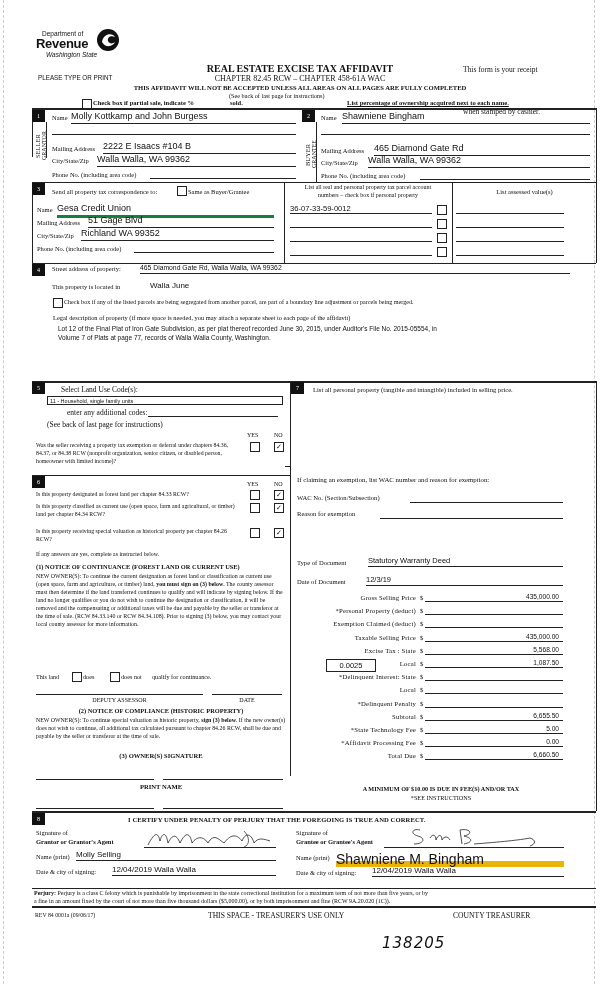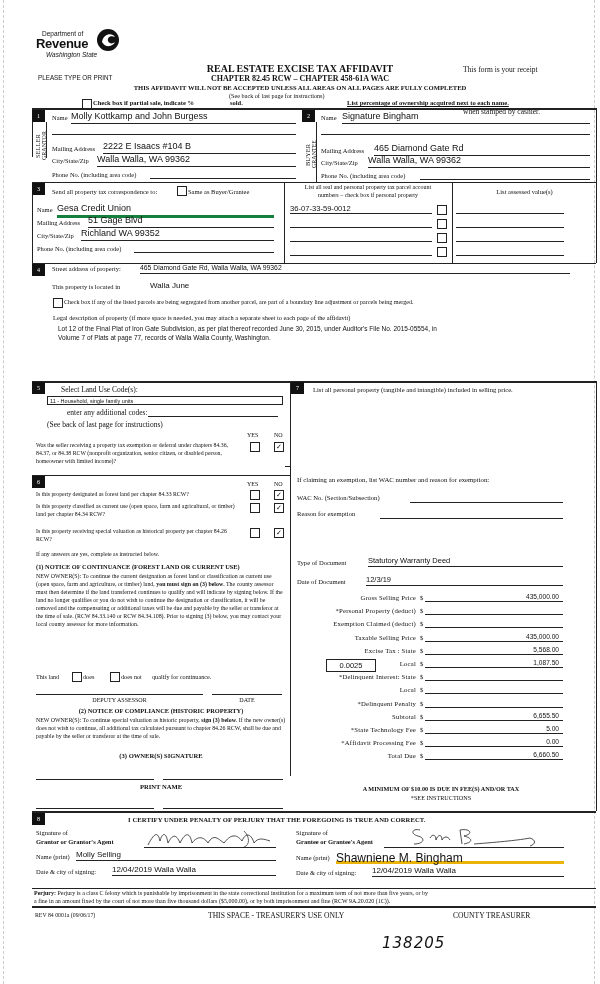--- a/index.html
+++ b/index.html
@@ -41,21 +41,21 @@
     <div class="abs sans b" style="left:0px;top:6px;font-size:13px;letter-spacing:-0.3px;">Revenue</div>
     <div class="abs sans" style="left:10px;top:21px;font-size:6.5px;font-style:italic;">Washington State</div>
     <svg class="abs" style="left:60px;top:-2px;" width="24" height="24" viewBox="0 0 24 24">
       <circle cx="12" cy="12" r="11" fill="#111"></circle>
       <path d="M6 14 C 7 6, 16 4, 19 9 C 15 7, 11 9, 12 13 C 13 16, 17 16, 19 14 C 17 19, 9 20, 6 14 Z" fill="#fff"></path>
     </svg>
   </div>
 
   <div class="abs sans" style="left:38px;top:74px;font-size:6.3px;">PLEASE TYPE OR PRINT</div>
   <div class="abs b center" style="left:180px;top:63px;width:240px;font-size:10px;">REAL ESTATE EXCISE TAX AFFIDAVIT</div>
-  <div class="abs center" style="left:180px;top:74px;width:240px;font-size:8px;font-weight:bold;">CHAPTER 82.45 RCW – CHAPTER 458-61A WAC</div>
+  <div class="abs center" style="left:180px;top:74px;width:240px;font-size:8px;">CHAPTER 82.45 RCW – CHAPTER 458-61A WAC</div>
   <div class="abs b center" style="left:80px;top:84px;width:440px;font-size:6.6px;">THIS AFFIDAVIT WILL NOT BE ACCEPTED UNLESS ALL AREAS ON ALL PAGES ARE FULLY COMPLETED</div>
   <div class="abs" style="left:229px;top:92px;font-size:6.2px;">(See back of last page for instructions)</div>
   <div class="abs" style="left:463px;top:65px;font-size:7.5px;">This form is your receipt</div>
   <div class="abs" style="left:463px;top:75px;font-size:7.5px;margin-top:32px;">when stamped by cashier.</div>
 
   <div class="cb" style="left:82px;top:99px;"></div>
   <div class="abs b" style="left:93px;top:99px;font-size:6.5px;">Check box if partial sale, indicate %</div>
   <div class="abs" style="left:209px;top:106px;width:20px;"></div>
   <div class="abs b" style="left:230px;top:99px;font-size:6.5px;">sold.</div>
   <div class="abs b ul" style="left:347px;top:99px;font-size:6.6px;">List percentage of ownership acquired next to each name.</div>
@@ -78,21 +78,21 @@
   <div class="abs fill" style="left:97px;top:154px;width:199px;font-size:9px;border-bottom:1px solid #222;height:12px;">Walla Walla, WA 99362</div>
   <div class="abs t65" style="left:52px;top:171px;">Phone No. (including area code)</div>
   <div class="abs line" style="left:150px;top:178px;width:146px;"></div>
 
   <div class="numbox" style="left:302px;top:110px;">2</div>
   <div class="abs" style="left:302px;top:122px;width:14px;height:60px;border-right:1px solid #222;"></div>
   <div class="vert t65" style="left:304px;top:166px;">BUYER</div>
   <div class="vert t6" style="left:311px;top:168px;">GRANTEE</div>
 
   <div class="abs t65" style="left:321px;top:114px;">Name</div>
-  <div class="abs fill" style="left:342px;top:111px;width:248px;font-size:9px;border-bottom:1px solid #222;height:12px;">Signature Bingham</div>
+  <div class="abs fill" style="left:342px;top:111px;width:248px;font-size:9px;border-bottom:1px solid #222;height:12px;">Shawniene Bingham</div>
   <div class="abs line" style="left:321px;top:134px;width:269px;"></div>
   <div class="abs t65" style="left:321px;top:147px;">Mailing Address</div>
   <div class="abs fill" style="left:374px;top:143px;width:216px;font-size:9px;border-bottom:1px solid #222;height:12px;">465 Diamond Gate Rd</div>
   <div class="abs t65" style="left:321px;top:159px;">City/State/Zip</div>
   <div class="abs fill" style="left:368px;top:155px;width:222px;font-size:9px;border-bottom:1px solid #222;height:12px;">Walla Walla, WA 99362</div>
   <div class="abs t65" style="left:321px;top:172px;">Phone No. (including area code)</div>
   <div class="abs line" style="left:420px;top:179px;width:170px;"></div>
 
   <div class="hr" style="left:32px;top:182px;width:564px;"></div>
   <div class="vr" style="left:32px;top:182px;height:81px;"></div>
@@ -284,21 +284,21 @@
   <div class="abs t65" style="left:296px;top:829px;">Signature of</div>
   <div class="abs t65 b" style="left:296px;top:838px;">Grantee or Grantee's Agent</div>
   <div class="abs line" style="left:384px;top:847px;width:180px;"></div>
   <svg class="abs" style="left:390px;top:826px;" width="150" height="22" viewBox="0 0 150 22">
     <path d="M30 4 C 22 2, 20 8, 28 10 C 36 12, 34 18, 24 18" stroke="#222" stroke-width="0.8" fill="none"></path>
     <path d="M40 12 C 42 8, 46 8, 46 14 C 48 8, 52 8, 52 14 C 54 10, 58 10, 60 14" stroke="#222" stroke-width="0.8" fill="none"></path>
     <path d="M70 4 L 72 18 M70 4 C 80 2, 84 8, 74 10 C 82 12, 84 16, 74 18" stroke="#222" stroke-width="0.8" fill="none"></path>
     <path d="M84 18 C 110 16, 130 14, 140 12 C 146 14, 146 18, 140 20" stroke="#222" stroke-width="0.8" fill="none"></path>
   </svg>
   <div class="abs t65" style="left:296px;top:854px;">Name (print)</div>
-  <div class="abs fill" style="left:336px;top:851px;width:228px;height:10px;font-size:12px;border-bottom:3px solid #eab308;">Shawniene M. Bingham</div>
+  <div class="abs fill" style="left:336px;top:851px;width:228px;height:10px;font-size:14px;border-bottom:6px solid #eab308;">Shawniene M. Bingham</div>
   <div class="abs t65" style="left:296px;top:869px;">Date &amp; city of signing:</div>
   <div class="abs fill" style="left:372px;top:866px;width:192px;height:10px;font-size:8px;border-bottom:1px solid #222;">12/04/2019  Walla Walla</div>
 
   <div class="hr" style="left:32px;top:888px;width:564px;"></div>
   <div class="abs nowrap" style="left:34px;top:890px;font-size:6px;"><span class="b">Perjury:</span><span> Perjury is a class C felony which is punishable by imprisonment in the state correctional institution for a maximum term of not more than five years, or by</span></div>
   <div class="abs nowrap" style="left:34px;top:898px;font-size:6px;">a fine in an amount fixed by the court of not more than five thousand dollars ($5,000.00), or by both imprisonment and fine (RCW 9A.20.020 (1C)).</div>
   <div class="hr thick" style="left:32px;top:906px;width:564px;"></div>
   <div class="abs" style="left:35px;top:912px;font-size:5.8px;">REV 84 0001a (09/06/17)</div>
   <div class="abs" style="left:208px;top:911px;font-size:7.6px;">THIS SPACE - TREASURER'S USE ONLY</div>
   <div class="abs" style="left:453px;top:911px;font-size:7.6px;">COUNTY TREASURER</div>

